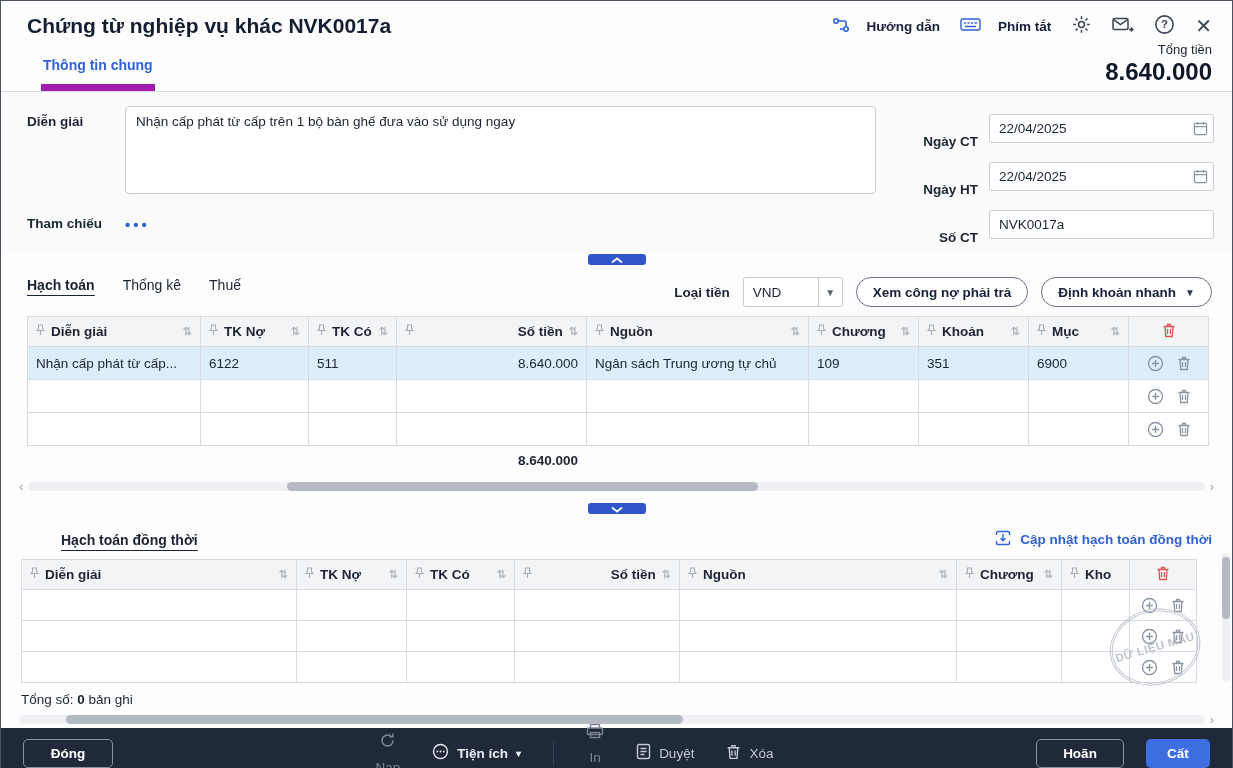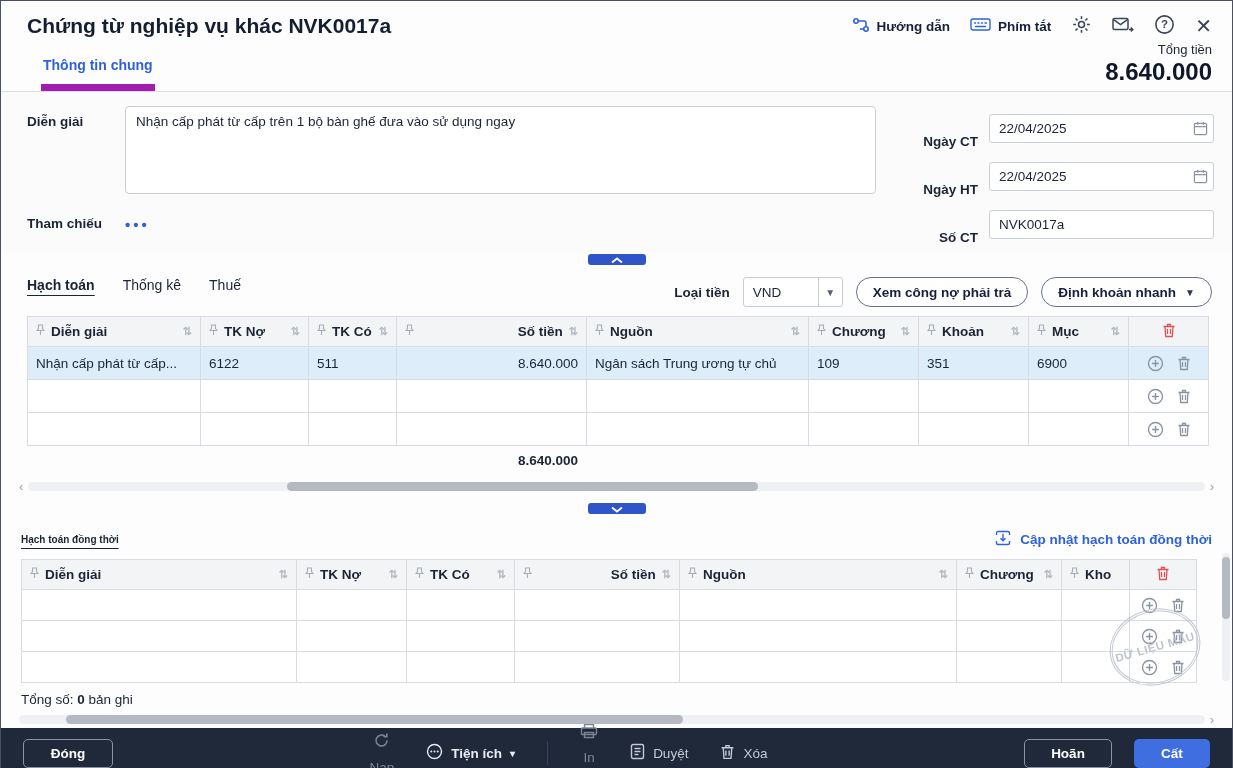--- a/index.html
+++ b/index.html
@@ -4,21 +4,21 @@
 <style>
   * { margin:0; padding:0; box-sizing:border-box; }
   html,body { width:1233px; height:768px; }
   body { font-family:"Liberation Sans",sans-serif; color:#1b2434; background:#fff; overflow:hidden; }
   .window { width:1233px; height:768px; border:1px solid #4a5160; background:#fdfdfe; display:flex; flex-direction:column; position:relative; }
 
   
   .titlebar { display:flex; justify-content:space-between; align-items:center; padding:13px 20px 4px 26px; }
   .page-title { font-size:21px; font-weight:bold; color:#141e31; }
   .titlebar-right { display:flex; align-items:center; gap:20px; }
-  .tb-btn { display:flex; align-items:center; gap:7px; background:none; border:none; cursor:pointer;
+  .tb-btn { display:flex; align-items:center; gap:17px; background:none; border:none; cursor:pointer;
             font-family:inherit; font-size:13.5px; font-weight:bold; color:#15203a; }
   .tb-icon-btn { background:none; border:none; cursor:pointer; display:flex; align-items:center; }
   .close-x { font-size:20px; color:#3c4556; line-height:1; }
 
   
   .band { display:flex; justify-content:space-between; align-items:flex-end; border-bottom:1px solid #d9dce2; padding:0 20px 0 40px; }
   .main-tab { color:#2f62d8; font-weight:bold; font-size:14px; padding:8px 2px 11px; border-bottom:7px solid #a21caf; cursor:pointer; }
   .total-block { text-align:right; padding-bottom:5px; }
   .total-label { font-size:13px; color:#1b2434; }
   .total-value { font-size:24px; font-weight:bold; color:#0f1829; margin-top:1px; }
@@ -89,40 +89,40 @@
   .hs-arrow { color:#9aa1ab; font-size:13px; line-height:1; cursor:pointer; background:none; border:none; padding:0; }
   .hs-track { flex:1; height:9px; background:#eef0f3; border-radius:5px; position:relative; }
   .hs-thumb { position:absolute; top:0; height:9px; background:#b5bac2; border-radius:5px; cursor:pointer; }
   .thumb1 { left:22%; width:40%; }
   .thumb2 { left:4%; width:52%; }
   .vscroll { position:absolute; right:2px; top:552px; width:8px; height:128px; background:#eef0f3; border-radius:4px; }
   .vs-thumb { position:absolute; top:4px; left:0; width:8px; height:62px; background:#b5bac2; border-radius:4px; cursor:pointer; }
 
   
   .sim-header { display:flex; align-items:center; justify-content:space-between; padding:13px 20px 10px 20px; }
-  .sim-title { font-weight:bold; font-size:10px; text-decoration:underline; text-underline-offset:5px; cursor:pointer; }
+  .sim-title { font-weight:bold; font-size:14px; text-decoration:underline; text-underline-offset:5px; cursor:pointer;margin-left:40px; }
   .sim-update { display:flex; align-items:center; gap:9px; color:#2f62d8; font-size:13.5px; font-weight:bold; cursor:pointer; background:none; border:none; font-family:inherit; }
   .record-count { padding:9px 0 4px 20px; font-size:13.5px; color:#1b2434; }
   .record-count b { font-weight:bold; }
 
   .stamp { position:absolute; left:1108px; top:608px; width:92px; height:76px; border:3px double #bdc2cb; border-radius:50%;
            display:flex; align-items:center; justify-content:center; transform:rotate(-16deg); color:#b8bec8;
            font-weight:bold; font-size:11.5px; letter-spacing:.5px; opacity:.9; pointer-events:none; text-align:center; }
 
   
   .footer { margin-top:auto; height:50px; background:#202939; display:flex; align-items:center; padding:0 22px; }
   .btn-outline { height:29px; min-width:90px; border:1px solid #8b93a3; border-radius:5px; background:transparent;
                  color:#fff; font-family:inherit; font-size:13.5px; font-weight:bold; cursor:pointer; }
   .footer-center { flex:1; display:flex; justify-content:center; align-items:center; gap:32px; }
   .f-item { display:flex; align-items:center; gap:8px; font-size:13.5px; color:#c3cad6; cursor:pointer; background:none; border:none; font-family:inherit; }
   .f-item.dim { color:#7d8595;flex-direction:column; }
   .f-item.bright { color:#e8ebf1; font-weight:bold; }
   .fsep { width:1px; height:24px; background:#3a4356; }
   .footer-right { display:flex; align-items:center; gap:22px; }
-  .btn-save { height:29px; width:76px; background:#3f6ee0; border:none; border-radius:5px; color:#fff;
+  .btn-save { height:29px; width:64px; background:#3f6ee0; border:none; border-radius:5px; color:#fff;
               font-family:inherit; font-size:13.5px; font-weight:bold; cursor:pointer; }
 </style>
 </head>
 <body>
 
 <div class="window">
 
   <div class="titlebar">
     <div class="page-title">Chứng từ nghiệp vụ khác NVK0017a</div>
     <div class="titlebar-right">

